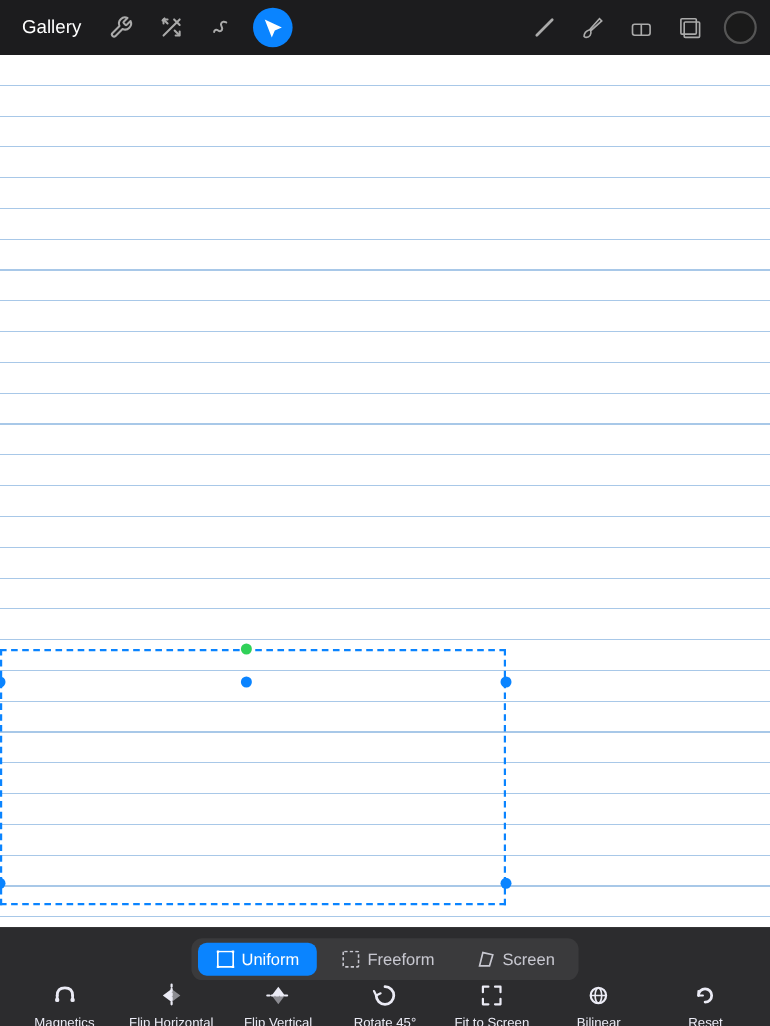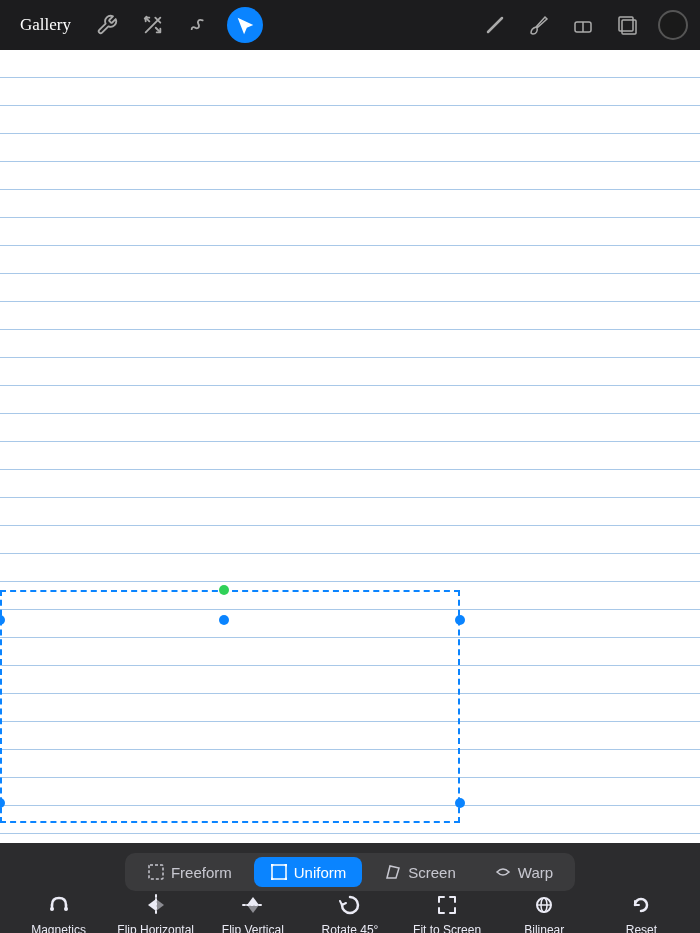--- a/index.html
+++ b/index.html
@@ -27,21 +27,20 @@
       display: flex;
       align-items: center;
       gap: 10px;
     }
     .gallery-btn {
       color: #fff;
       font-size: 17px;
       font-weight: 400;
       cursor: pointer;
       padding: 4px 8px;
-      font-family: Liberation Serif, serif;
     }
     .toolbar-icon-btn {
       width: 36px;
       height: 36px;
       border-radius: 50%;
       display: flex;
       align-items: center;
       justify-content: center;
       cursor: pointer;
       background: transparent;
@@ -293,59 +292,51 @@
     <div class="handle" style="top: 753px; left: 0px;"></div>
 
     <div class="handle" style="top: 753px; left: 460px;"></div>
   </div>
 </div>
 
 <div class="bottom-toolbar">
 
   <div class="transform-tabs">
 
-    <div class="transform-tab">
-      <div class="tab-icon">
-        <svg width="16" height="16" viewBox="0 0 16 16" fill="none">
-          <rect x="1" y="1" width="14" height="14" rx="1" stroke="#ebebf5cc" stroke-width="1.5" stroke-dasharray="3 2"></rect>
-        </svg>
-      </div>
-      <span>Freeform</span>
-    </div>
-
     <div class="transform-tab active">
       <div class="tab-icon">
         <svg width="16" height="16" viewBox="0 0 16 16" fill="none">
           <rect x="1" y="1" width="14" height="14" rx="1" stroke="white" stroke-width="1.5"></rect>
           <circle cx="1" cy="1" r="1.5" fill="white"></circle>
           <circle cx="15" cy="1" r="1.5" fill="white"></circle>
           <circle cx="1" cy="15" r="1.5" fill="white"></circle>
           <circle cx="15" cy="15" r="1.5" fill="white"></circle>
         </svg>
       </div>
       <span>Uniform</span>
     </div>
 
     <div class="transform-tab">
       <div class="tab-icon">
         <svg width="16" height="16" viewBox="0 0 16 16" fill="none">
-          <path d="M2 14 L5 2 L14 4 L11 14 Z" stroke="#ebebf5cc" stroke-width="1.5" fill="none"></path>
-        </svg>
-      </div>
-      <span>Screen</span>
+          <rect x="1" y="1" width="14" height="14" rx="1" stroke="#ebebf5cc" stroke-width="1.5" stroke-dasharray="3 2"></rect>
+        </svg>
+      </div>
+      <span>Freeform</span>
     </div>
 
     <div class="transform-tab">
       <div class="tab-icon">
         <svg width="16" height="16" viewBox="0 0 16 16" fill="none">
-          <path d="M2 8 Q8 2 14 8 Q8 14 2 8 Z" stroke="#ebebf5cc" stroke-width="1.5" fill="none"></path>
-        </svg>
-      </div>
-      <span>Warp</span>
-    </div>
+          <path d="M2 14 L5 2 L14 4 L11 14 Z" stroke="#ebebf5cc" stroke-width="1.5" fill="none"></path>
+        </svg>
+      </div>
+      <span>Screen</span>
+    </div>
+
   </div>
 
   <div class="action-row">
 
     <div class="action-btn">
       <div class="action-icon">
         <svg width="28" height="28" viewBox="0 0 28 28" fill="none">
           <path d="M7 14 Q7 7 14 7 Q21 7 21 14" stroke="#ebebf5" stroke-width="2.5" stroke-linecap="round" fill="none"></path>
           <line x1="7" y1="14" x2="7" y2="18" stroke="#ebebf5" stroke-width="2.5" stroke-linecap="round"></line>
           <line x1="21" y1="14" x2="21" y2="18" stroke="#ebebf5" stroke-width="2.5" stroke-linecap="round"></line>

